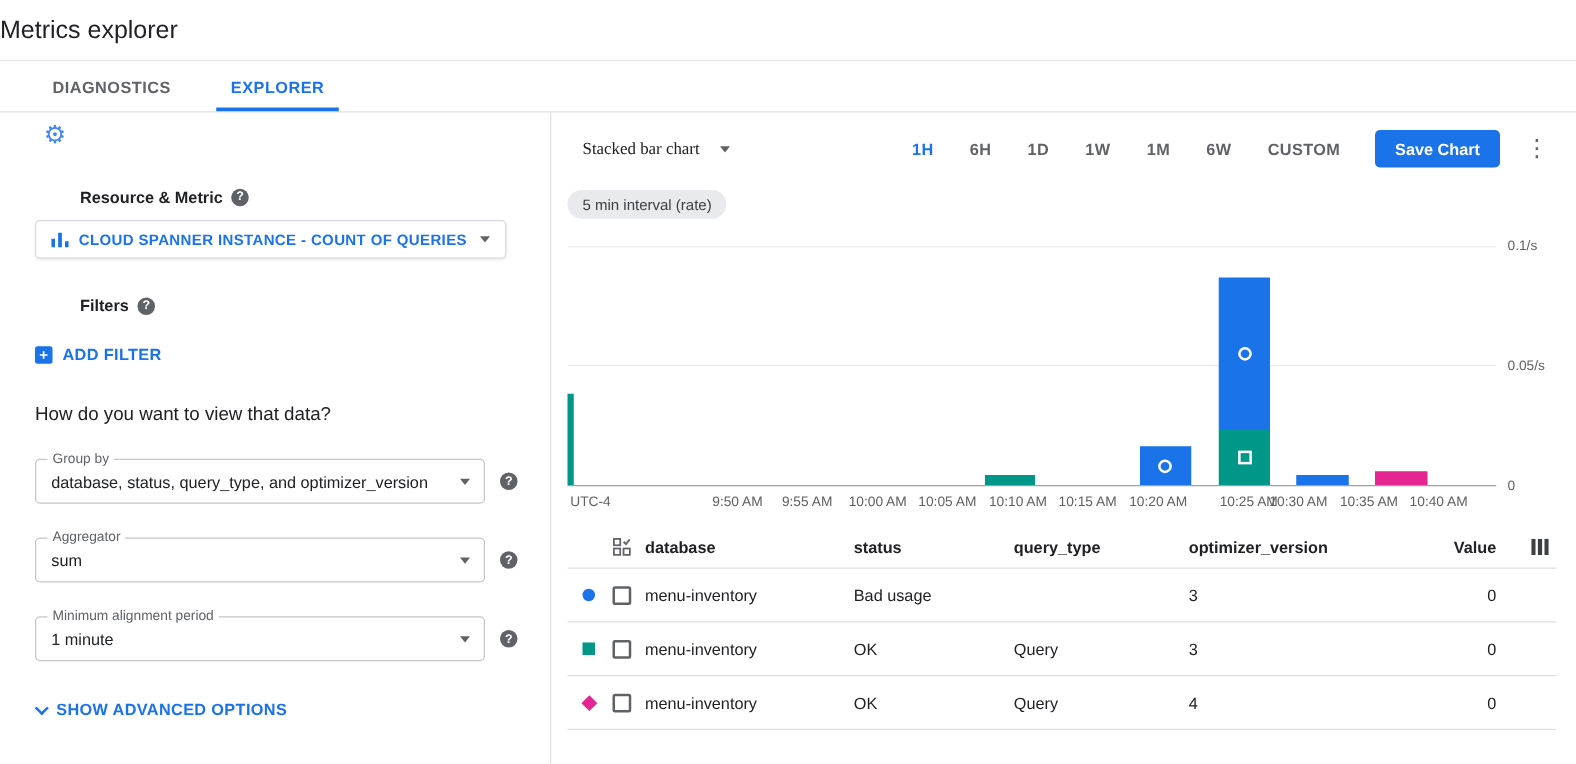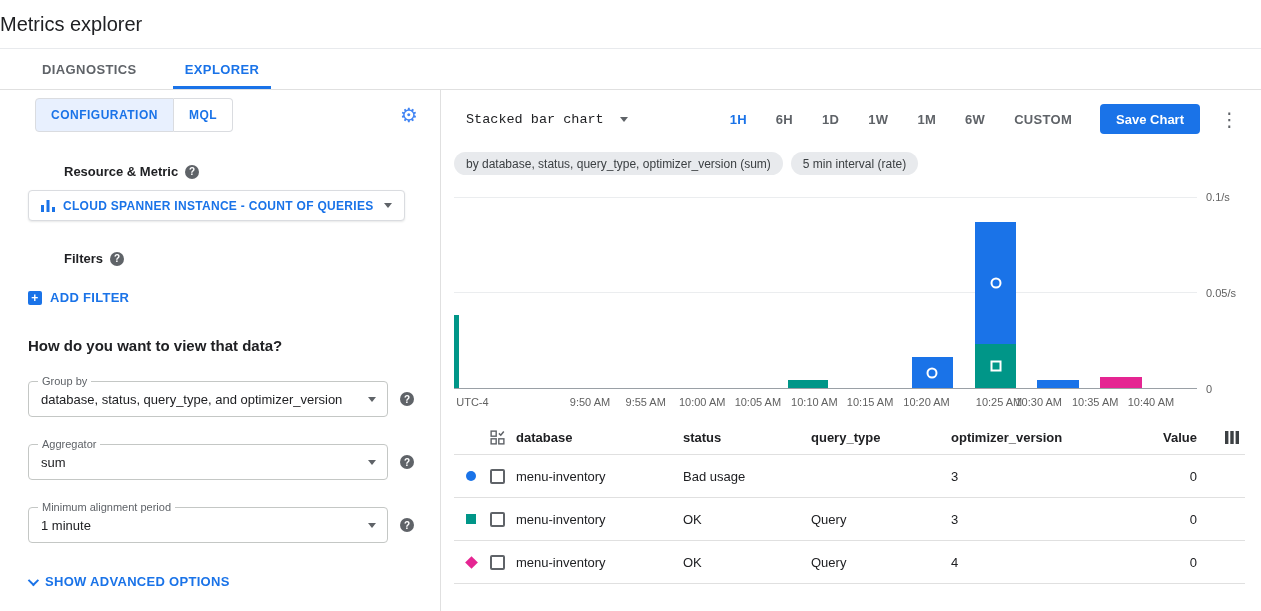--- a/index.html
+++ b/index.html
@@ -44,38 +44,38 @@
                 cursor:pointer; box-shadow:0 1px 2px rgba(60,64,67,.12); }
   .caret { width:0; height:0; border-left:4px solid transparent; border-right:4px solid transparent;
            border-top:5px solid #5f6368; display:inline-block; }
   .metric-btn .caret { border-top-color:#5f6368; margin-left:2px; }
 
   .add-filter { margin-top:24px; display:flex; align-items:center; gap:8px; background:none; border:none;
                 color:#1a73e8; font-family:inherit; font-size:13px; font-weight:700; letter-spacing:.3px; cursor:pointer; }
   .addbox { width:14px; height:14px; background:#1a73e8; color:#fff; border-radius:2px; font-size:12px;
             font-weight:700; line-height:14px; text-align:center; display:inline-block; }
 
-  .question { margin-top:32px; font-size:15px; font-weight:700; color:#202124; }
+  .question { margin-top:32px; font-size:15px; font-weight:400; color:#202124; }
 
   .field-row { display:flex; align-items:center; gap:12px; margin-top:27px; }
   .field { position:relative; flex:1; max-width:360px; height:36px; border:1px solid #c4c7c5; border-radius:4px;
            display:flex; align-items:center; padding:0 40px 0 12px; cursor:pointer; background:#fff; }
   .field-label { position:absolute; top:-7px; left:9px; background:#fff; padding:0 4px;
                  font-size:11px; color:#5f6368; white-space:nowrap; }
   .field-value { font-size:13px; color:#202124; white-space:nowrap; overflow:hidden; text-overflow:ellipsis; }
   .field .caret { position:absolute; right:11px; top:15px; }
 
   .advanced { margin-top:31px; display:flex; align-items:center; gap:9px; background:none; border:none;
               color:#1a73e8; font-family:inherit; font-size:13px; font-weight:700; letter-spacing:.3px; cursor:pointer; }
   .chev { width:8px; height:8px; border-right:2px solid #1a73e8; border-bottom:2px solid #1a73e8;
           transform:rotate(45deg) translateY(-2px); display:inline-block; }
 
   
   .chart-toolbar { display:flex; align-items:center; height:34px; margin-top:4px; }
-  .chart-type { display:flex; align-items:center; gap:16px; background:none; border:none; font-family:Liberation Mono, monospace;
+  .chart-type { display:flex; align-items:center; gap:16px; background:none; border:none; font-family:Liberation Serif, serif;
                 font-size:13.5px; color:#202124; cursor:pointer; padding-left:12px; }
   .ranges { display:flex; align-items:center; gap:29px; margin-left:auto; }
   .range { background:none; border:none; font-family:inherit; font-size:13px; font-weight:700;
            letter-spacing:.3px; color:#5f6368; cursor:pointer; }
   .range.active { color:#1a73e8; }
   .save { margin:0 14px 0 28px; height:30px; padding:0 16px; background:#1a73e8; color:#fff; border:none;
           border-radius:4px; font-family:inherit; font-size:13px; font-weight:700; cursor:pointer; }
   .kebab { font-size:19px; color:#5f6368; cursor:pointer; padding:0 6px; }
 
   
@@ -127,24 +127,20 @@
 
 <div class="tabs">
   <div class="tab">DIAGNOSTICS</div>
   <div class="tab active">EXPLORER</div>
 </div>
 
 <div class="content">
 
   <aside class="left">
     <div class="seg-row">
-      <div class="segmented">
-        <button class="seg active">CONFIGURATION</button>
-        <button class="seg">MQL</button>
-      </div>
       <span class="gear">⚙</span>
     </div>
 
     <div class="label-row">
       <span class="bold-label">Resource &amp; Metric</span>
       <span class="help">?</span>
     </div>
     <button class="metric-btn">
       <svg width="14" height="12" viewBox="0 0 14 12">
         <rect x="0" y="5" width="3" height="7" fill="#1a73e8"></rect>
@@ -213,21 +209,20 @@
         <button class="range">1W</button>
         <button class="range">1M</button>
         <button class="range">6W</button>
         <button class="range">CUSTOM</button>
       </div>
       <button class="save">Save Chart</button>
       <span class="kebab">⋮</span>
     </div>
 
     <div class="chips">
-      <span class="chip">by database, status, query_type, optimizer_version (sum)</span>
       <span class="chip">5 min interval (rate)</span>
     </div>
 
     <div class="chart-area">
       <div class="plot">
           <div class="gridline" style="top: 3.84615%;"></div>
           <div class="gridline" style="top: 51.9231%;"></div>
           <div class="bar" style="left: 0%; width: 0.7%;">
             <div class="seg-block" style="height: 36.5385%; background: rgb(0, 150, 136);"></div>
           </div>

